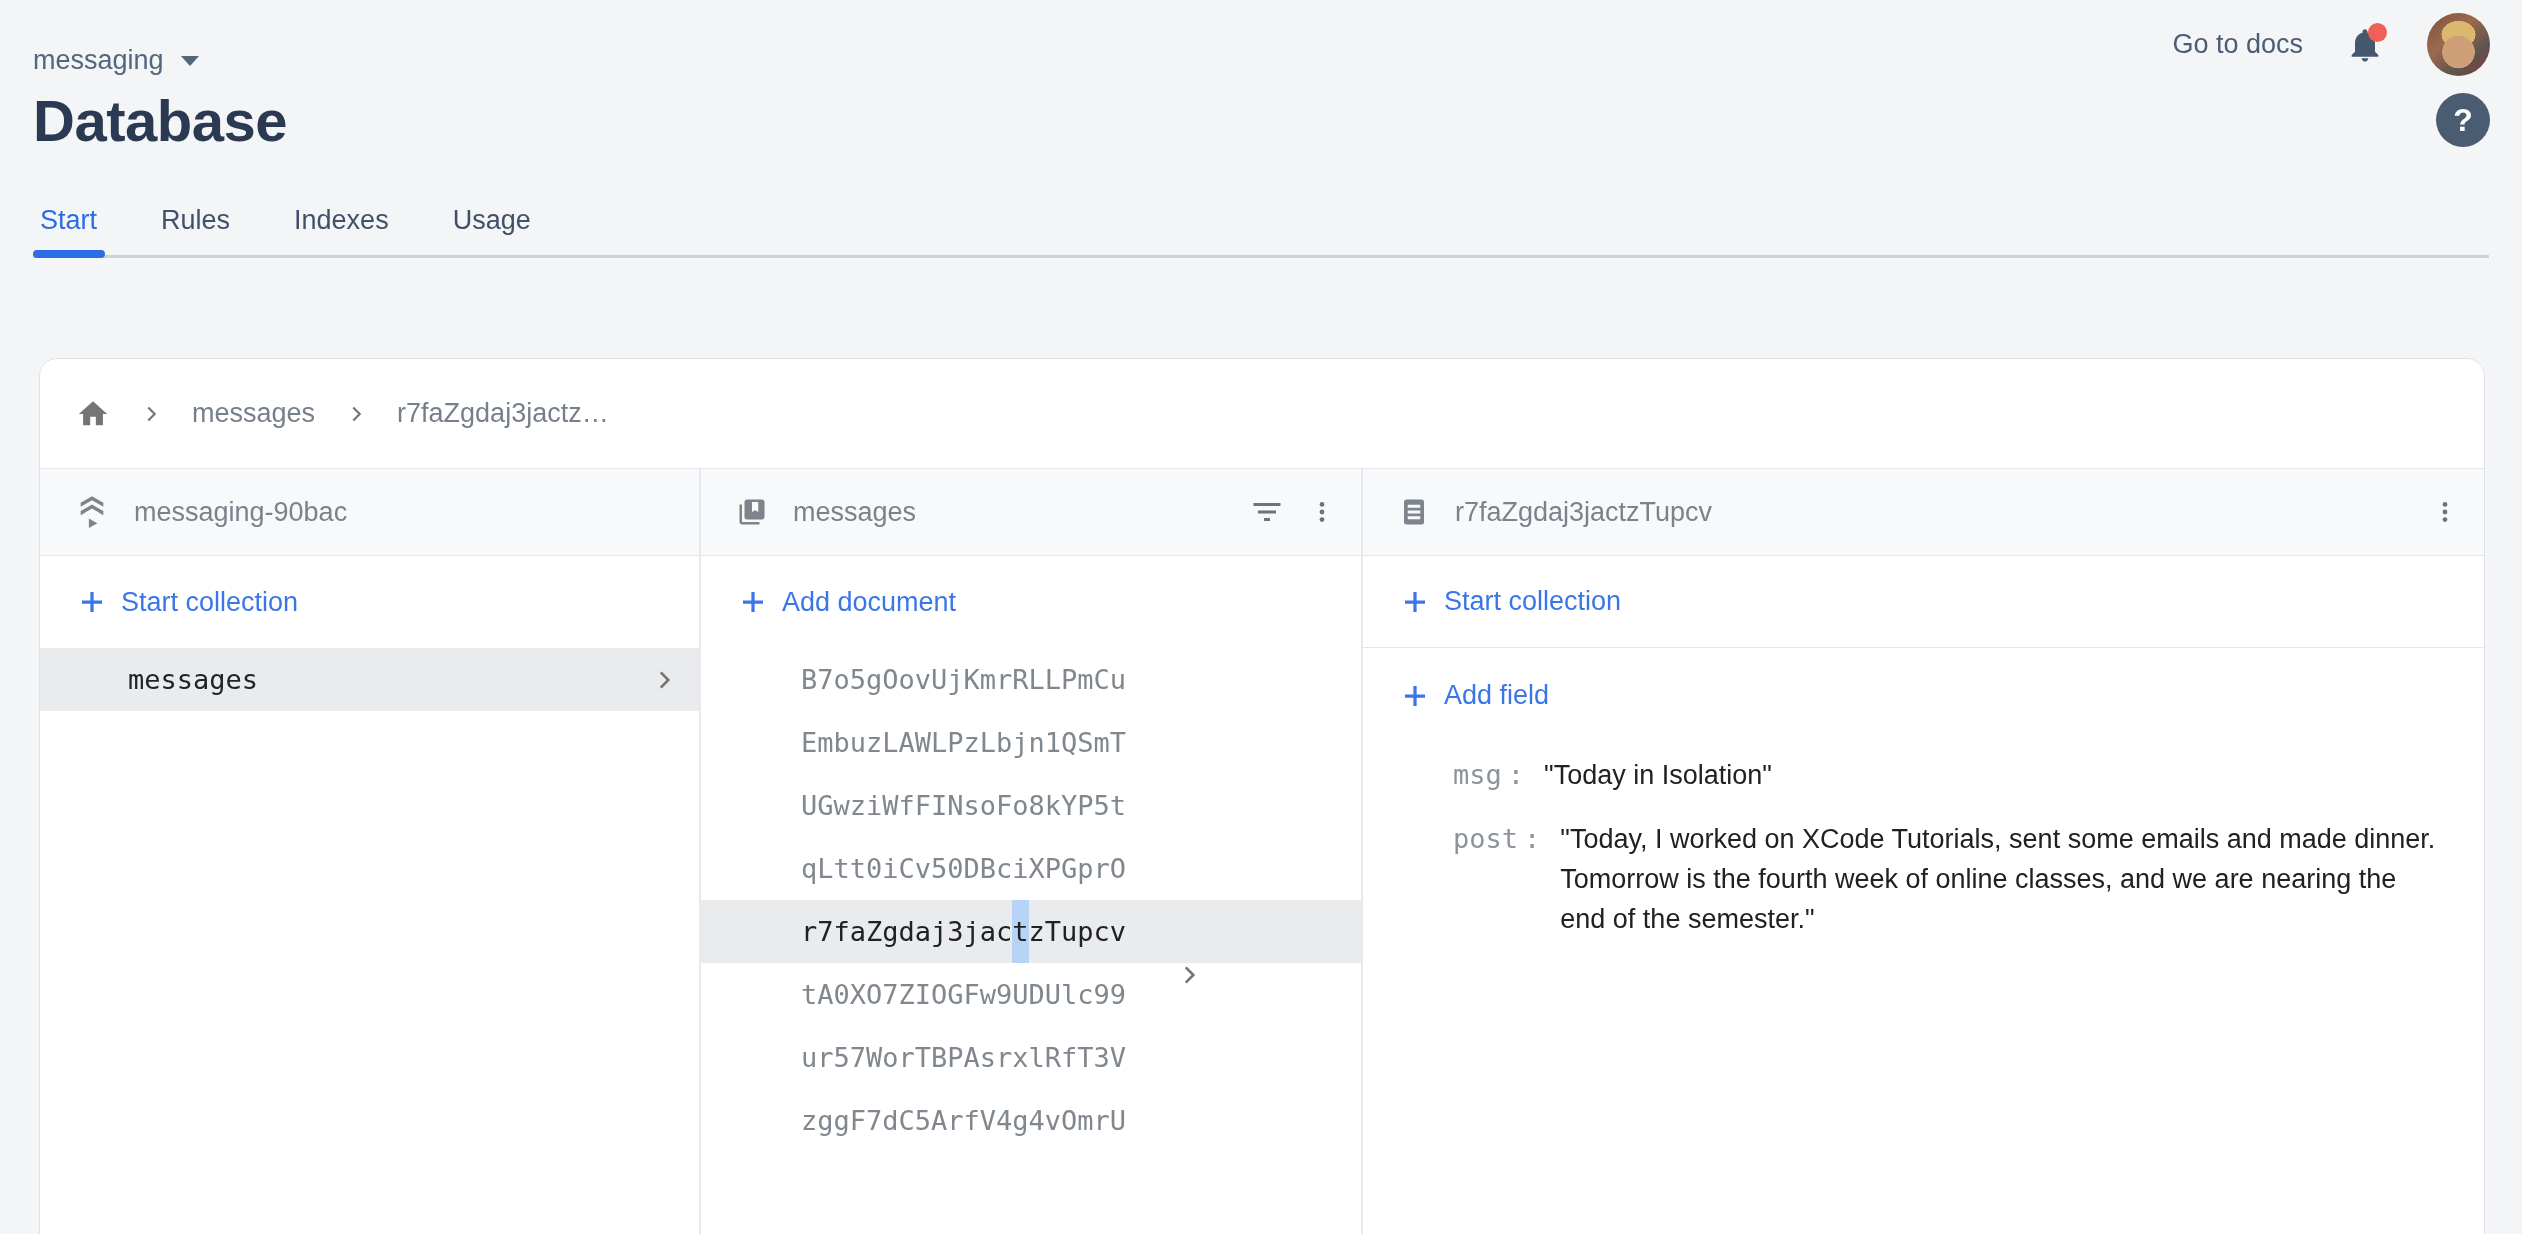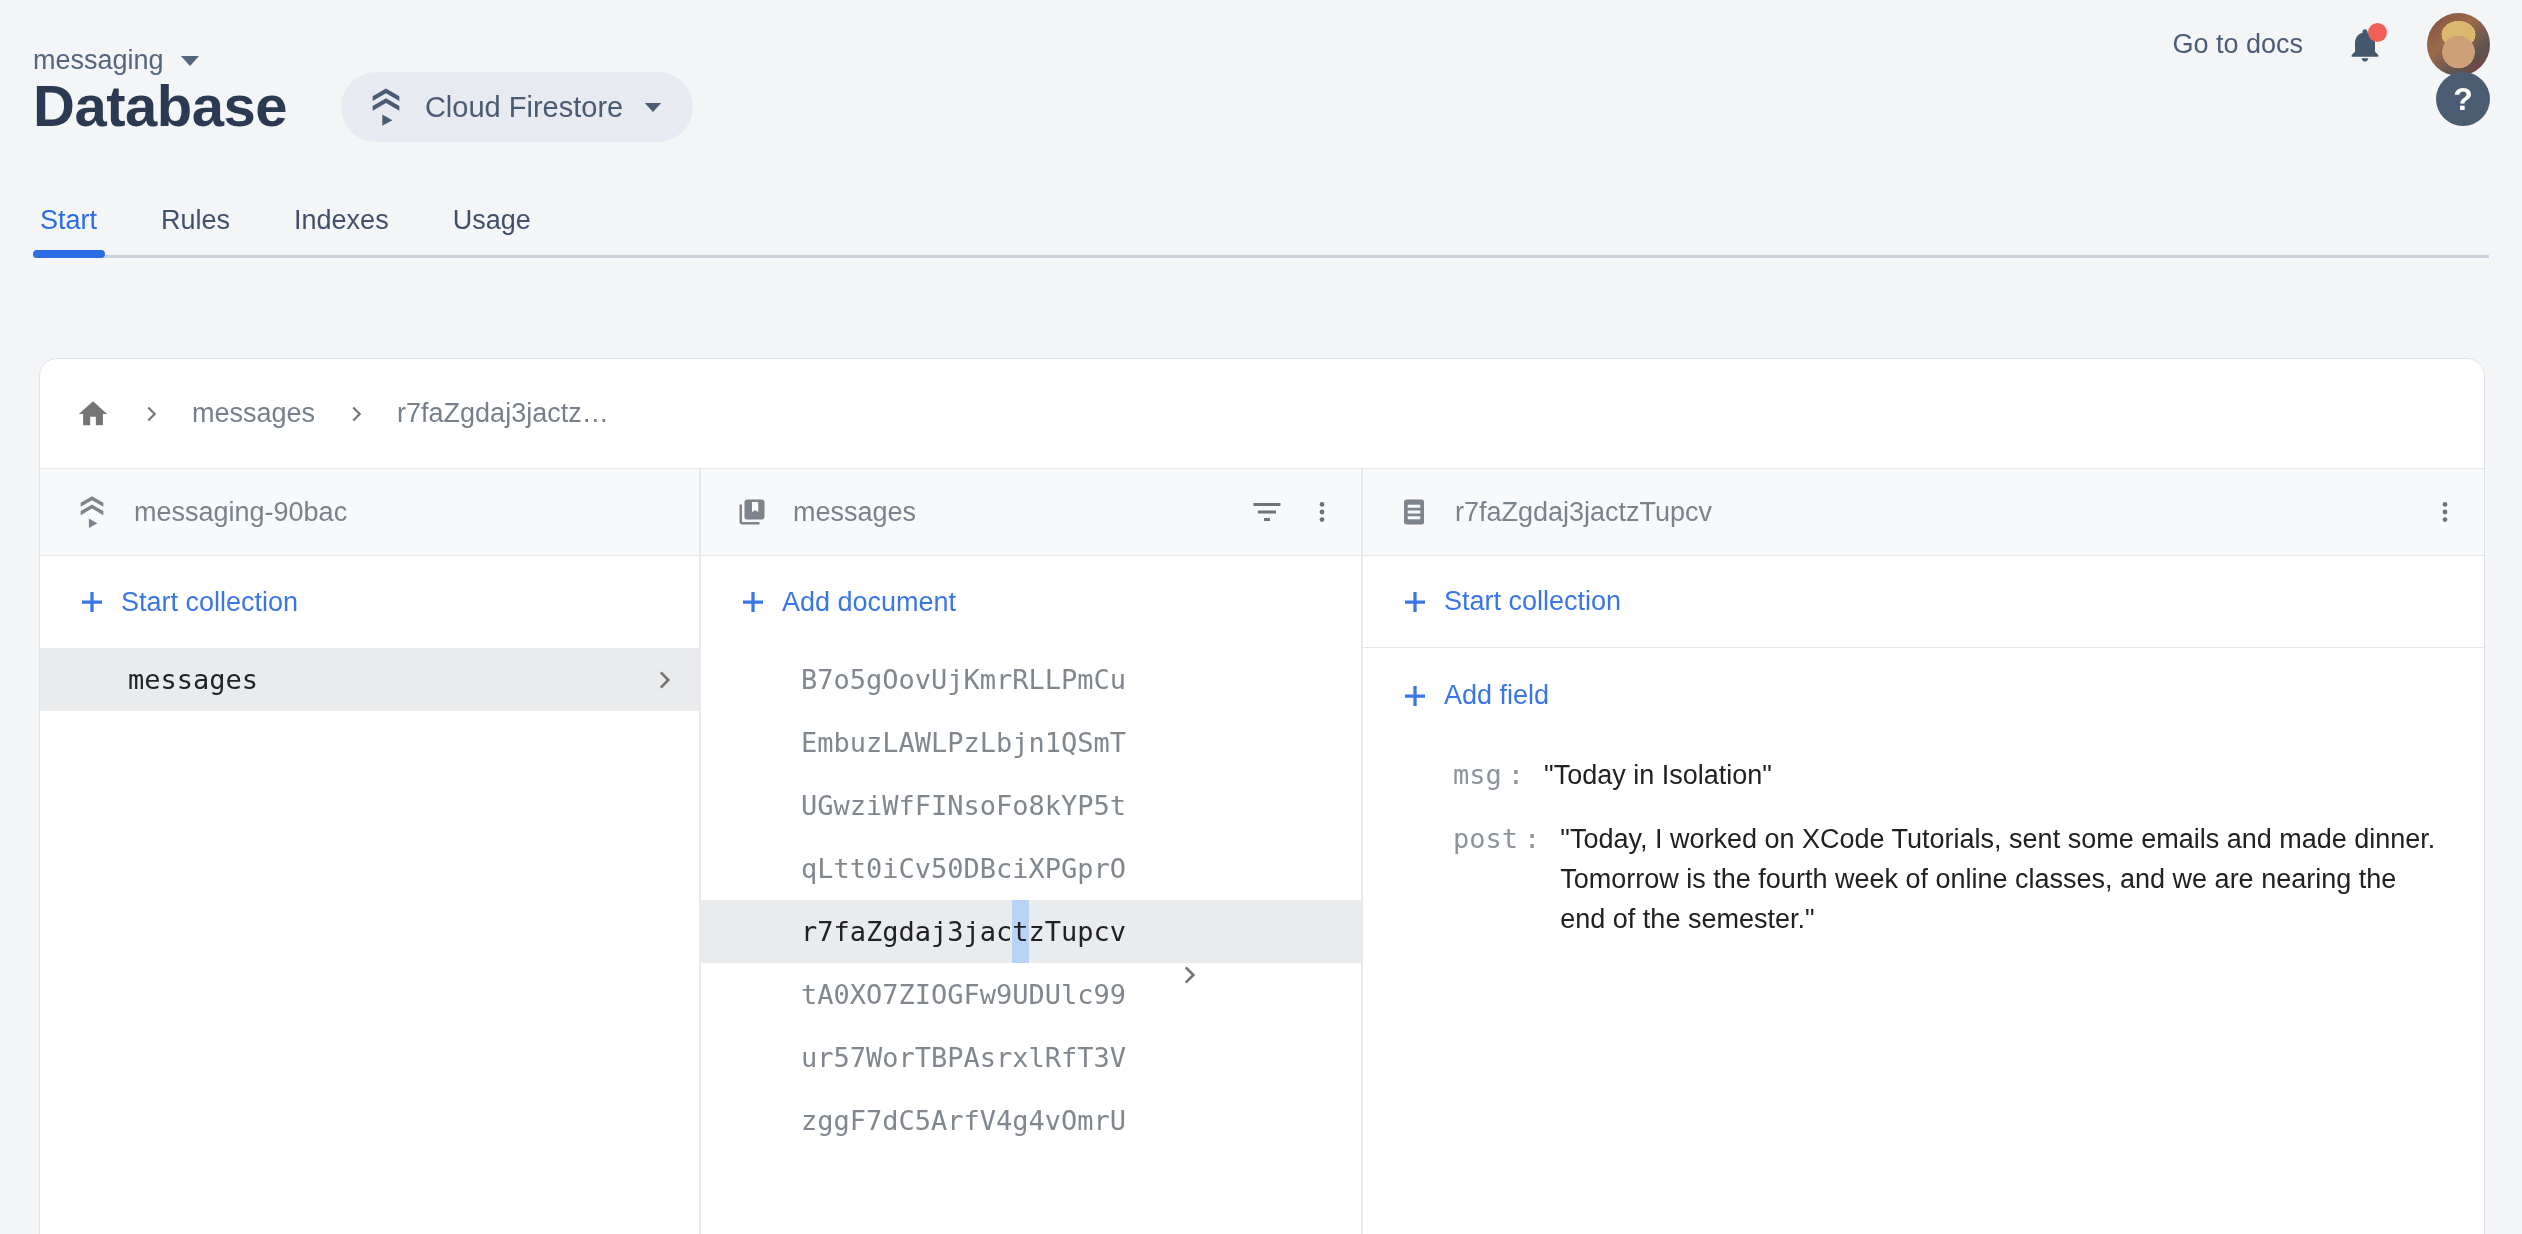--- a/index.html
+++ b/index.html
@@ -29,21 +29,21 @@
     border-radius:50%; background:var(--notification-red);}
   .avatar{width:63px; height:63px; border-radius:50%;
     background:
       radial-gradient(circle at 50% 62%, #cf9f78 0 32%, rgba(0,0,0,0) 33%),
       radial-gradient(ellipse 58% 46% at 50% 34%, #dab86e 0 46%, rgba(0,0,0,0) 47%),
       linear-gradient(140deg,#7d4f3f 0%,#9c6a4c 38%,#5c5350 72%,#8c3a34 100%);
     cursor:pointer;}
 
   
   .page-header{position:absolute; top:72px; left:33px; right:32px; height:96px;
-    display:flex; }
+    display:flex; align-items:center;gap:37px;}
   .page-title{font-size:58px; font-weight:600; color:var(--title-navy); letter-spacing:-0.5px;}
   .product-pill{margin-left:54px; height:70px; border-radius:35px; background:#e7eaf0;
     display:flex; align-items:center; gap:20px; padding:0 30px 0 26px; cursor:pointer;}
   .product-pill .label{font-size:29px; font-weight:500; color:var(--slate);}
   .help-button{margin-left:auto; width:54px; height:54px; border-radius:50%;
     background:#4a5c72; color:#fff; font-size:32px; font-weight:bold;
     display:flex; align-items:center; justify-content:center; cursor:pointer;}
 
   
   .tabs{position:absolute; top:205px; left:40px; display:flex; gap:64px;}
@@ -121,37 +121,20 @@
           </svg>
       </span>
       <span class="badge-dot"></span>
     </div>
     <div class="avatar"></div>
   </div>
 </div>
 
 <div class="page-header">
   <h1 class="page-title">Database</h1>
-  <div class="product-pill">
-    <span>
-      <svg width="38" height="40" viewBox="0 0 24 27">
-        <g fill="#4a5b73">
-          <path d="M12 1 L21 6.2 V9.4 L12 4.2 L3 9.4 V6.2 Z"></path>
-          <path d="M12 7.6 L21 12.8 V16 L12 10.8 L3 16 V12.8 Z"></path>
-          <path d="M9.5 18.6 L16.3 22.4 L9.5 26.2 Z"></path>
-        </g>
-      </svg>
-    </span>
-    <span class="label">Cloud Firestore</span>
-    <span>
-      <svg width="20" height="13" viewBox="0 0 22 14">
-          <path d="M2 2 L11 12 L20 2 Z" fill="#4a5b73"></path>
-        </svg>
-    </span>
-  </div>
   <div class="help-button">
     <span>?</span>
   </div>
 </div>
 
 <div class="tabs">
   <div class="tab active">Start</div>
   <div class="tab">Rules</div>
   <div class="tab">Indexes</div>
   <div class="tab">Usage</div>

